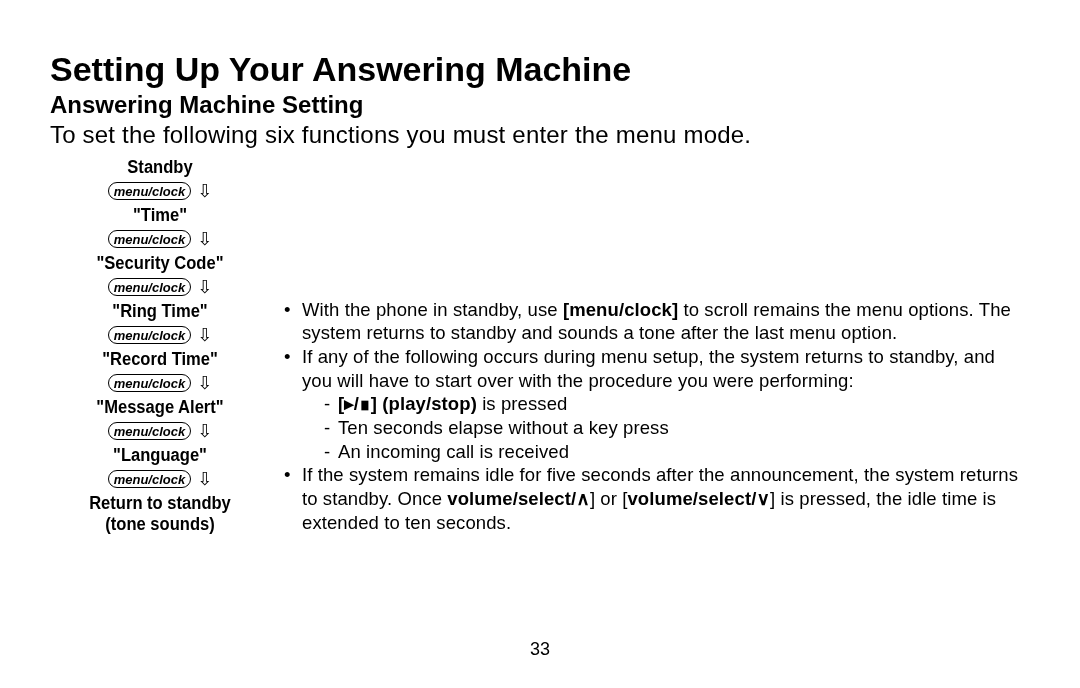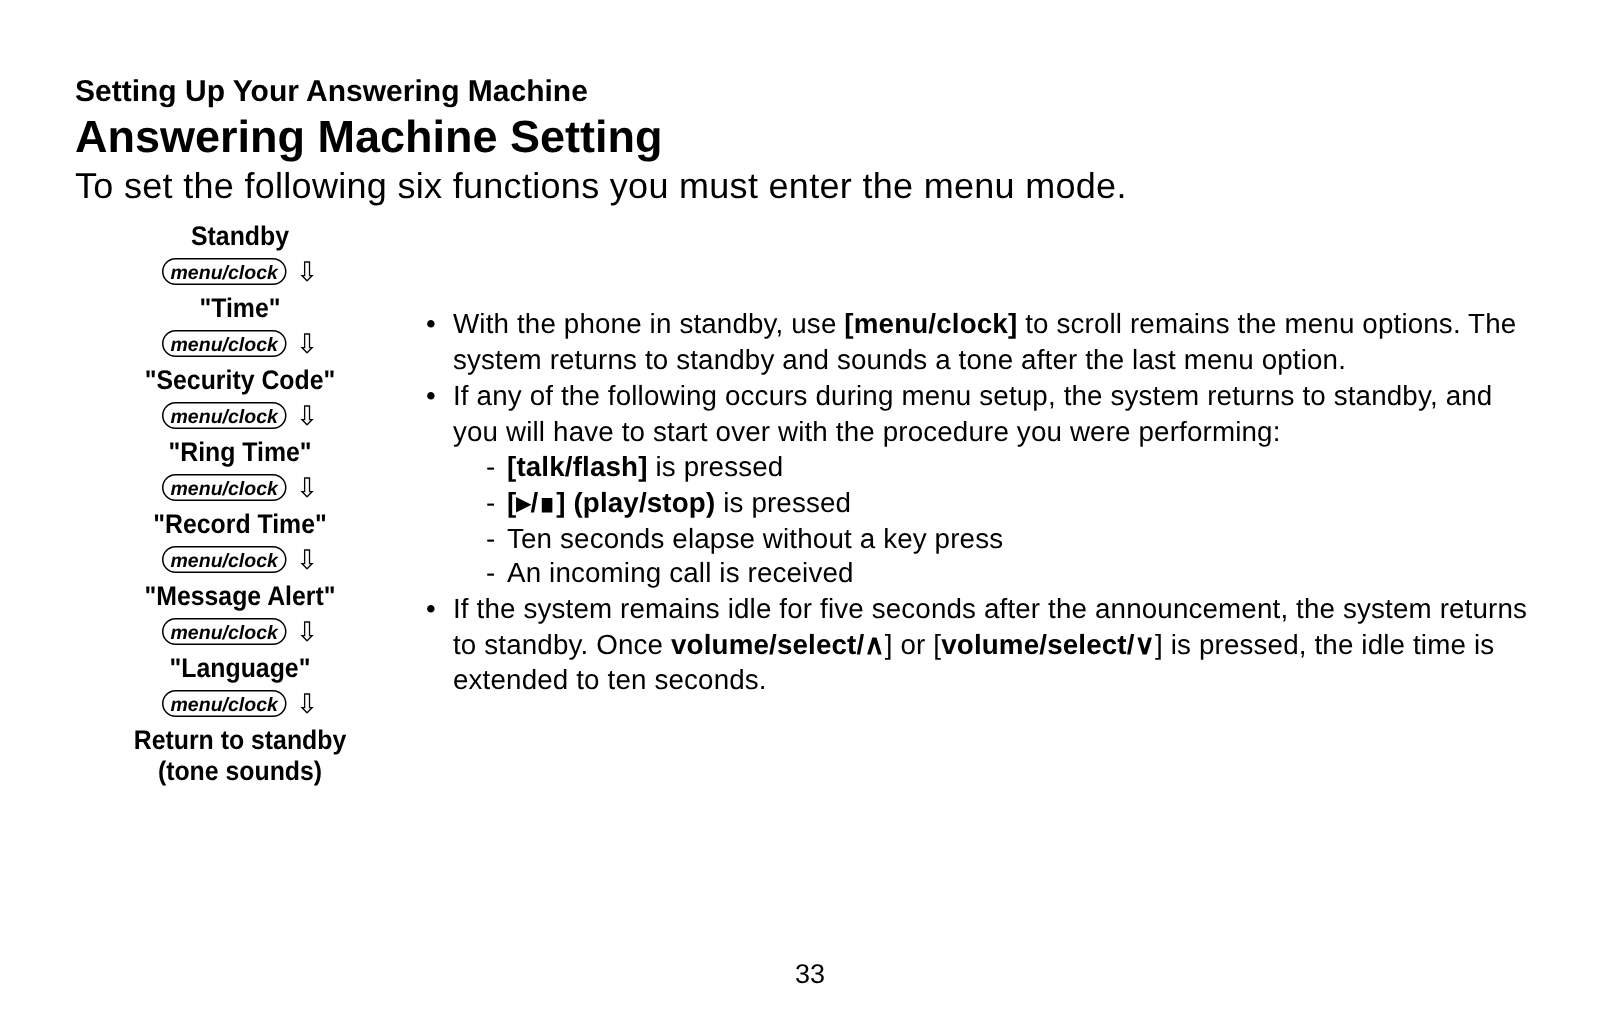--- a/index.html
+++ b/index.html
@@ -6,37 +6,37 @@
   body {
     width: 1080px;
     height: 688px;
     background: #fff;
     font-family: Arial, Helvetica, sans-serif;
     color: #000;
     position: relative;
     padding: 50px 50px 0 50px;
   }
   .title {
-    font-size: 20px;
+    font-size: 34px;
     font-weight: bold;
     margin-bottom: 2px;
   }
   .subtitle {
-    font-size: 30px;
+    font-size: 24px;
     font-weight: bold;
     margin-bottom: 2px;
   }
   .intro {
     font-size: 24px;
     margin-bottom: 6px;
     letter-spacing: 0.2px;
   }
   .columns {
     display: flex;
-    align-items: center;
+    align-items: flex-end;
   }
   .flow {
     width: 220px;
     flex-shrink: 0;
     text-align: center;
     padding-top: 0px;
   }
   .flow-item {
     font-family: Arial, Helvetica, sans-serif;
     font-weight: bold;
@@ -191,21 +191,20 @@
   </div>
 
   <div class="content">
     <ul class="bullets">
       <li>
         <span>With the phone in standby, use </span><b>[menu/clock]</b><span> to scroll remains the menu options. The system returns to standby and sounds a tone after the last menu option.</span>
       </li>
       <li>
         <span>If any of the following occurs during menu setup, the system returns to standby, and you will have to start over with the procedure you were performing:</span>
         <div class="dash-list">
-          <div><b>[talk/flash]</b><span> is pressed</span></div>
           <div><b class="sym">[▸/∎] (play/stop)</b><span> is pressed</span></div>
           <div><span>Ten seconds elapse without a key press</span></div>
           <div><span>An incoming call is received</span></div>
         </div>
       </li>
       <li>
         <span>If the system remains idle for five seconds after the announcement, the system returns to standby. Once </span><b>volume/select/∧</b><span>] or [</span><b>volume/select/∨</b><span>] is pressed, the idle time is extended to ten seconds.</span>
       </li>
     </ul>
   </div>

